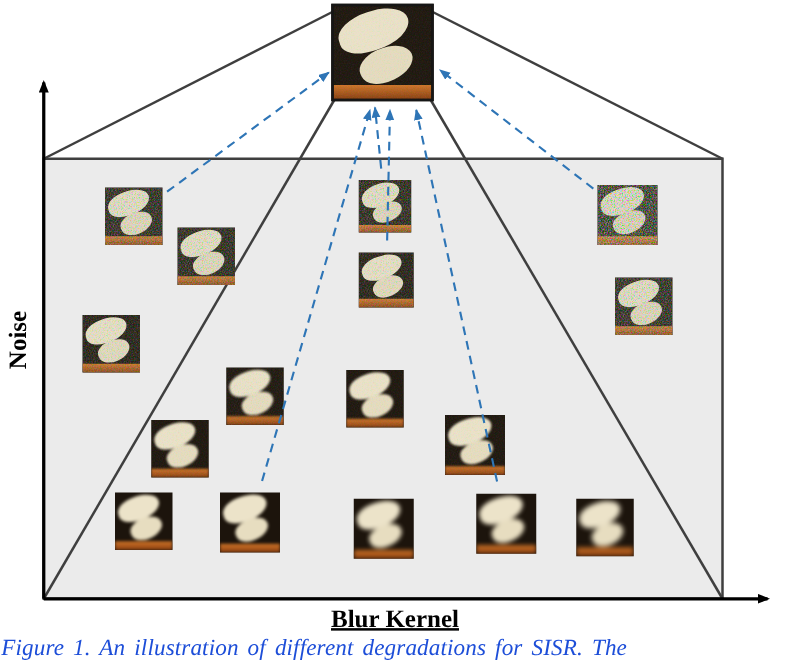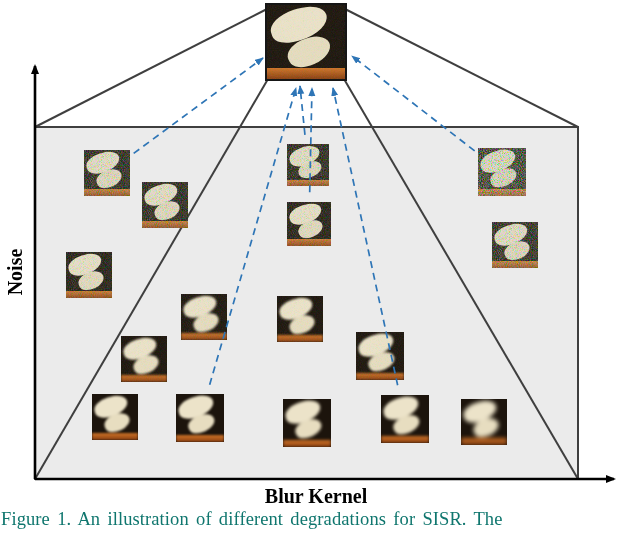--- a/index.html
+++ b/index.html
@@ -25,24 +25,24 @@
   .strip { left: 0; right: 0; bottom: 0; height: 15%;
            background: linear-gradient(180deg, var(--or1, #cf7428), var(--or2, #8a3f10)); }
 
   .noise { position: absolute; left: 0; top: 0; width: 100%; height: 100%; z-index: 3; }
 
   .y-label { position: absolute; z-index: 5; left: 15px; top: 272px; font-weight: bold;
              font-size: 20px; color: #000; white-space: nowrap;
              transform: translate(-50%, -50%) rotate(-90deg); }
   .x-label { position: absolute; z-index: 5; left: 316px; top: 496px; font-weight: bold;
              font-size: 20px; color: #000; white-space: nowrap;
-             transform: translate(-50%, -50%); }
+             transform: translate(-50%, -50%); text-decoration: underline; }
   .caption { position: absolute; z-index: 5; left: 1px; right: 1px; top: 509px;
-             font-size: 18.5px; color: #0f766e; letter-spacing: 0.1px; word-spacing: 2.5px;
-             white-space: nowrap; }
+             font-size: 18.5px; color: #1d4ed8; letter-spacing: 0.1px; word-spacing: 2.5px;
+             white-space: nowrap; font-style: italic; }
 </style>
 </head>
 <body>
 
 <div id="stage">
 
   <svg id="bg-svg" class="layer">
     <defs>
       <marker id="axis-head" markerWidth="12" markerHeight="10" refX="8" refY="4" orient="auto" markerUnits="userSpaceOnUse">
         <path d="M0,0 L10,4 L0,8 Z" fill="#000000"></path>

